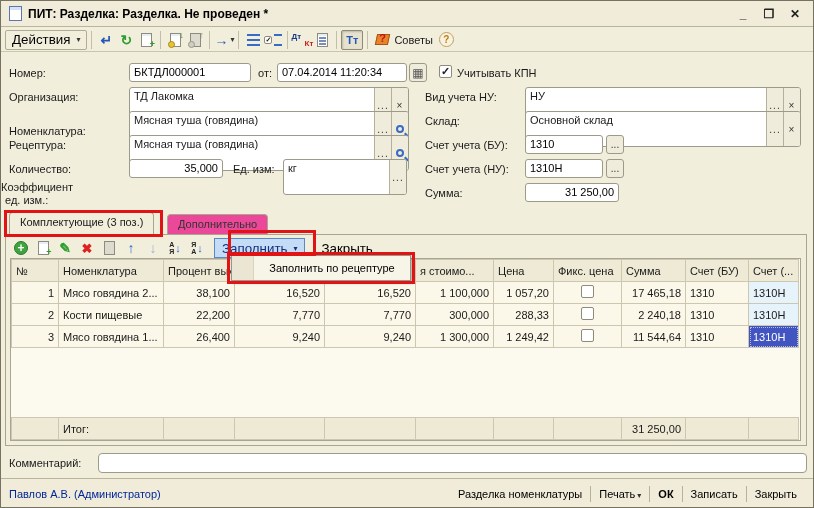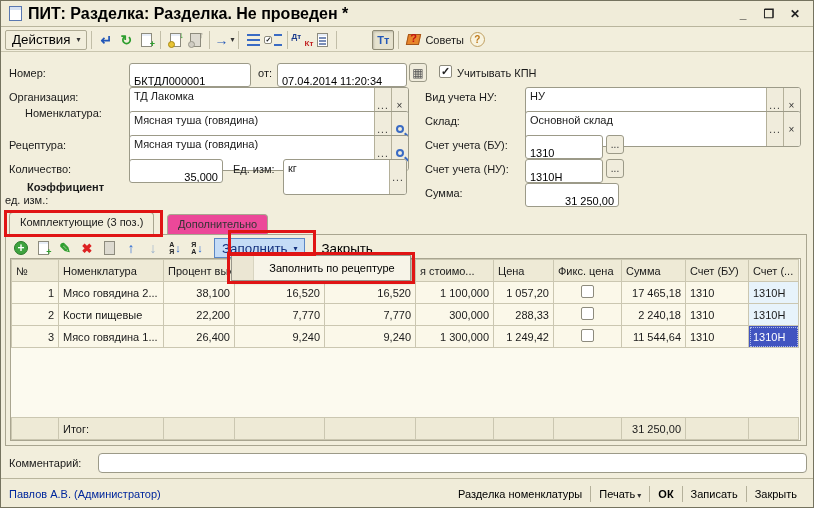--- a/index.html
+++ b/index.html
@@ -4,48 +4,48 @@
 <style>
   * { box-sizing: border-box; margin: 0; padding: 0; }
   html,body { width:814px; height:508px; }
   body { font-family:"Liberation Sans", sans-serif; font-size:11px; color:#1a1a1a; background:#888; }
 
   .window { position:relative; width:814px; height:508px; background:#F2EEDC; border:1px solid #75735F; overflow:hidden; }
 
   
   .titlebar { position:absolute; left:0; top:0; width:100%; height:26px; background:#F0ECD9; border-bottom:1px solid #B9B59D; display:flex; align-items:center; padding:0 6px; }
   .titlebar .doc-ico { width:13px; height:15px; background:#fff; border:1px solid #5A78B0; margin:0 6px 0 2px; box-shadow:inset 0 3px 0 #D7E2F2; }
-  .title-text { font-size:16px; font-weight:bold; color:#000; }
+  .title-text { font-size:12px; font-weight:bold; color:#000; }
   .win-controls { margin-left:auto; display:flex; gap:10px; padding-right:4px; }
   .win-controls span { font-size:12px; font-weight:bold; color:#222; cursor:default; width:16px; text-align:center; }
 
   
   .toolbar { position:absolute; left:0; top:27px; width:100%; height:24px; display:flex; align-items:center; padding:0 4px; border-bottom:1px solid #C9C5AE; }
   .tbtn { display:flex; align-items:center; gap:4px; border:1px solid #AFAB94; border-radius:2px; background:transparent; padding:2px 6px; height:20px; }
   .sep { width:1px; height:18px; background:#C2BEA8; margin:0 4px; }
   .icon { width:20px; height:20px; display:flex; align-items:center; justify-content:center; position:relative; }
   .glyph-blue { color:#2458B8; font-weight:bold; font-size:14px; }
   .glyph-green { color:#2E9E2E; font-weight:bold; font-size:14px; }
   .doc { width:11px; height:14px; background:#fff; border:1px solid #8D8B7D; position:relative; box-shadow:inset 0 2px 0 #E8EEF8; }
   .doc.gray { background:#DDDAD0; box-shadow:none; }
   .mini { position:absolute; font-size:9px; font-weight:bold; line-height:9px; }
   .coin { position:absolute; width:7px; height:7px; border-radius:50%; background:#E8C434; border:1px solid #A98A14; left:-3px; bottom:-2px; }
   .coin.gray { background:#CFCCC2; border-color:#9A988C; }
   .bars { width:13px; height:12px; display:flex; flex-direction:column; justify-content:space-between; }
   .bars i { display:block; height:2px; background:#3A6BC4; }
   .dtkt { display:flex; flex-direction:column; line-height:7px; font-size:8px; font-weight:bold; }
   .dtkt .dt { color:#1A3A8C; } .dtkt .kt { color:#C22222; margin-left:13px; }
-  .tt-btn { border:1px solid #8E8A74; background:#E6E2CE; border-radius:2px; width:22px; height:20px; display:flex; align-items:center; justify-content:center; color:#2458B8; font-weight:bold; box-shadow:inset 1px 1px 2px rgba(0,0,0,.18);margin-left:31px; }
+  .tt-btn { border:1px solid #8E8A74; background:#E6E2CE; border-radius:2px; width:22px; height:20px; display:flex; align-items:center; justify-content:center; color:#2458B8; font-weight:bold; box-shadow:inset 1px 1px 2px rgba(0,0,0,.18); }
   .book { width:13px; height:11px; background:#E8852A; border:1px solid #A5561A; transform:skewX(-12deg); position:relative; }
   .book b { position:absolute; left:2px; top:-3px; color:#C41212; font-size:11px; transform:skewX(12deg); }
   .help-circle { width:15px; height:15px; border-radius:50%; border:1px solid #C0A062; background:#F8F3DF; color:#C07818; font-weight:bold; font-size:10px; display:flex; align-items:center; justify-content:center; }
 
   
   .lbl { position:absolute; color:#1a1a1a; }
-  .inp { position:absolute; height:19px; background:#fff; border:1px solid #9C9A88; border-radius:3px; padding:11px 4px; font-size:11px; color:#000; overflow:hidden; white-space:nowrap; }
+  .inp { position:absolute; height:19px; background:#fff; border:1px solid #9C9A88; border-radius:3px; padding:2px 4px; font-size:11px; color:#000; overflow:hidden; white-space:nowrap; }
   .inp.num { text-align:right; }
   .comp { position:absolute; height:36px; background:#fff; border:1px solid #9C9A88; border-radius:3px; display:flex; overflow:hidden; }
   .comp .val { flex:1; padding:2px 4px; white-space:nowrap; overflow:hidden; }
   .comp .cbtn { width:17px; border-left:1px solid #B4B09A; background:#F0ECDC; display:flex; align-items:center; justify-content:center; font-size:10px; color:#333; letter-spacing:1px; }
   .sq-btn { position:absolute; width:18px; height:19px; background:#F0ECDC; border:1px solid #9C9A88; border-radius:3px; display:flex; align-items:center; justify-content:center; font-size:10px; color:#333; }
   .mag { width:8px; height:8px; border:2px solid #3A6BC4; border-radius:50%; position:relative; }
   .mag::after { content:""; position:absolute; width:5px; height:2px; background:#3A6BC4; transform:rotate(45deg); left:6px; top:7px; }
   .cb { width:13px; height:13px; background:#fff; border:1px solid #8D8B7D; border-radius:2px; display:flex; align-items:center; justify-content:center; font-size:11px; font-weight:bold; color:#222; line-height:11px; }
 
   
@@ -198,21 +198,21 @@
       <span style="color:#555;font-size:12px;">▦</span>
     </span>
 
   <span class="lbl" style="left:8px;top:90px;">Организация:</span>
   <div class="comp" style="left:128px;top:86px;width:280px;">
     <span class="val">ТД Лакомка</span>
     <span class="cbtn">...</span>
     <span class="cbtn">×</span>
   </div>
 
-  <span class="lbl" style="left:8px;top:106px;margin-left:16px;">Номенклатура:</span>
+  <span class="lbl" style="left:8px;top:124px;">Номенклатура:</span>
   <div class="comp" style="left:128px;top:110px;width:280px;">
     <span class="val">Мясная туша (говядина)</span>
     <span class="cbtn">...</span>
     <span class="cbtn">
         <span class="mag"></span>
       </span>
   </div>
 
   <span class="lbl" style="left:8px;top:138px;">Рецептура:</span>
   <div class="comp" style="left:128px;top:134px;width:280px;">
@@ -224,21 +224,21 @@
   </div>
 
   <span class="lbl" style="left:8px;top:162px;">Количество:</span>
   <div class="inp num" style="left:128px;top:158px;width:94px;">35,000</div>
   <span class="lbl" style="left:232px;top:162px;">Ед. изм:</span>
   <div class="comp" style="left:282px;top:158px;width:124px;">
     <span class="val">кг</span>
     <span class="cbtn">...</span>
   </div>
 
-  <span class="lbl" style="left:26px;top:180px;font-weight:bold;">Коэффициент</span>
+  <span class="lbl" style="left:0;top:180px;">Коэффициент</span>
   <span class="lbl" style="left:4px;top:193px;">ед. изм.:</span>
 
   <span class="cb" style="position:absolute;left:438px;top:64px;">✓</span>
   <span class="lbl" style="left:456px;top:66px;">Учитывать КПН</span>
 
   <span class="lbl" style="left:424px;top:90px;">Вид учета НУ:</span>
   <div class="comp" style="left:524px;top:86px;width:276px;">
     <span class="val">НУ</span>
     <span class="cbtn">...</span>
     <span class="cbtn">×</span>

